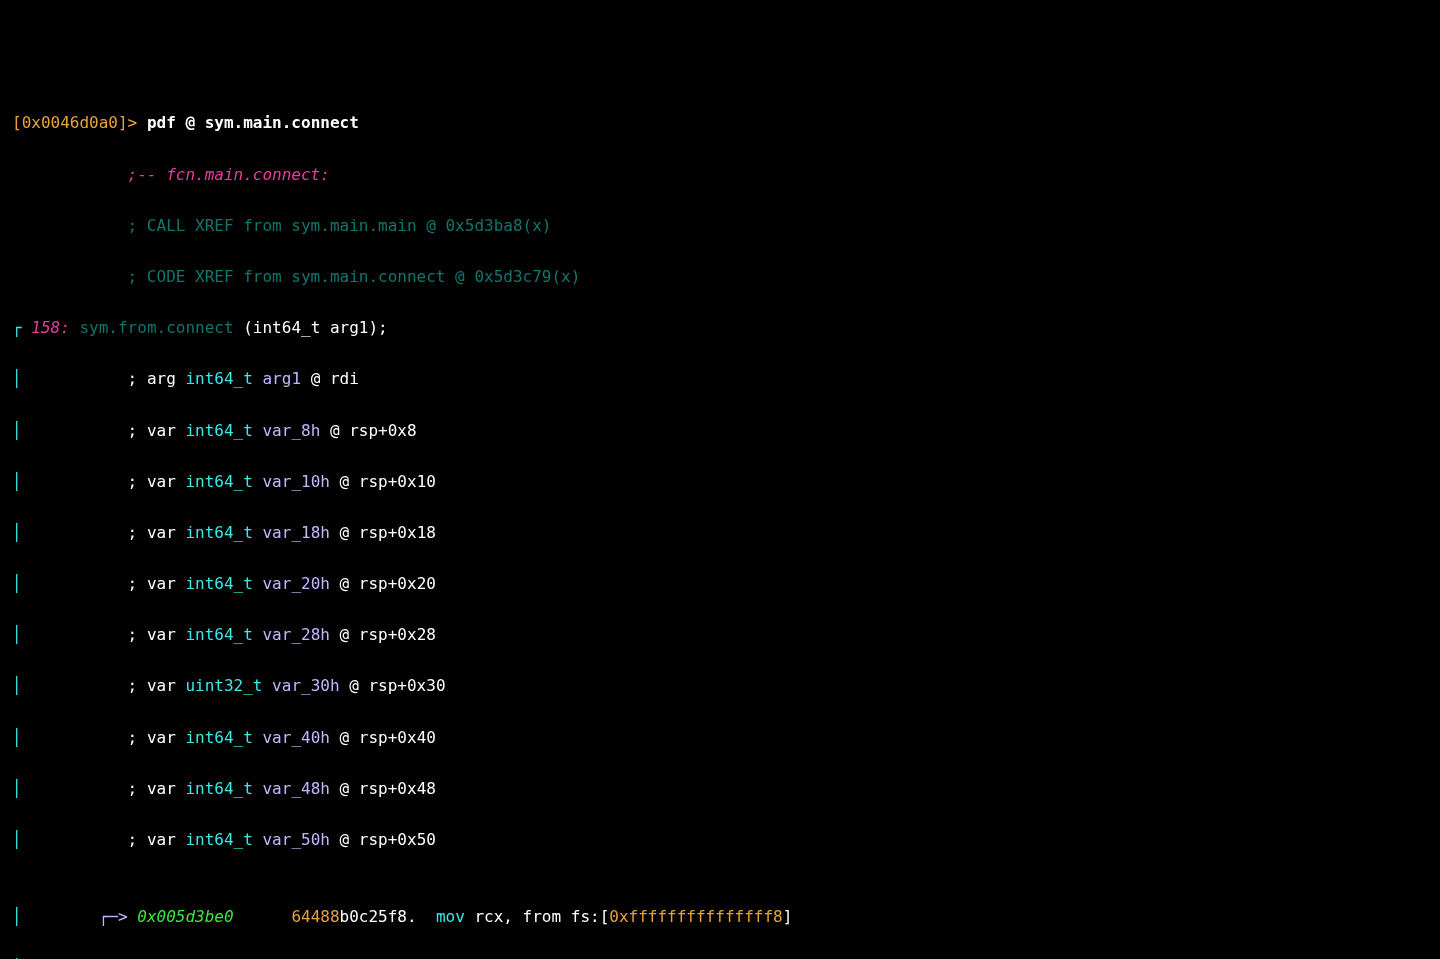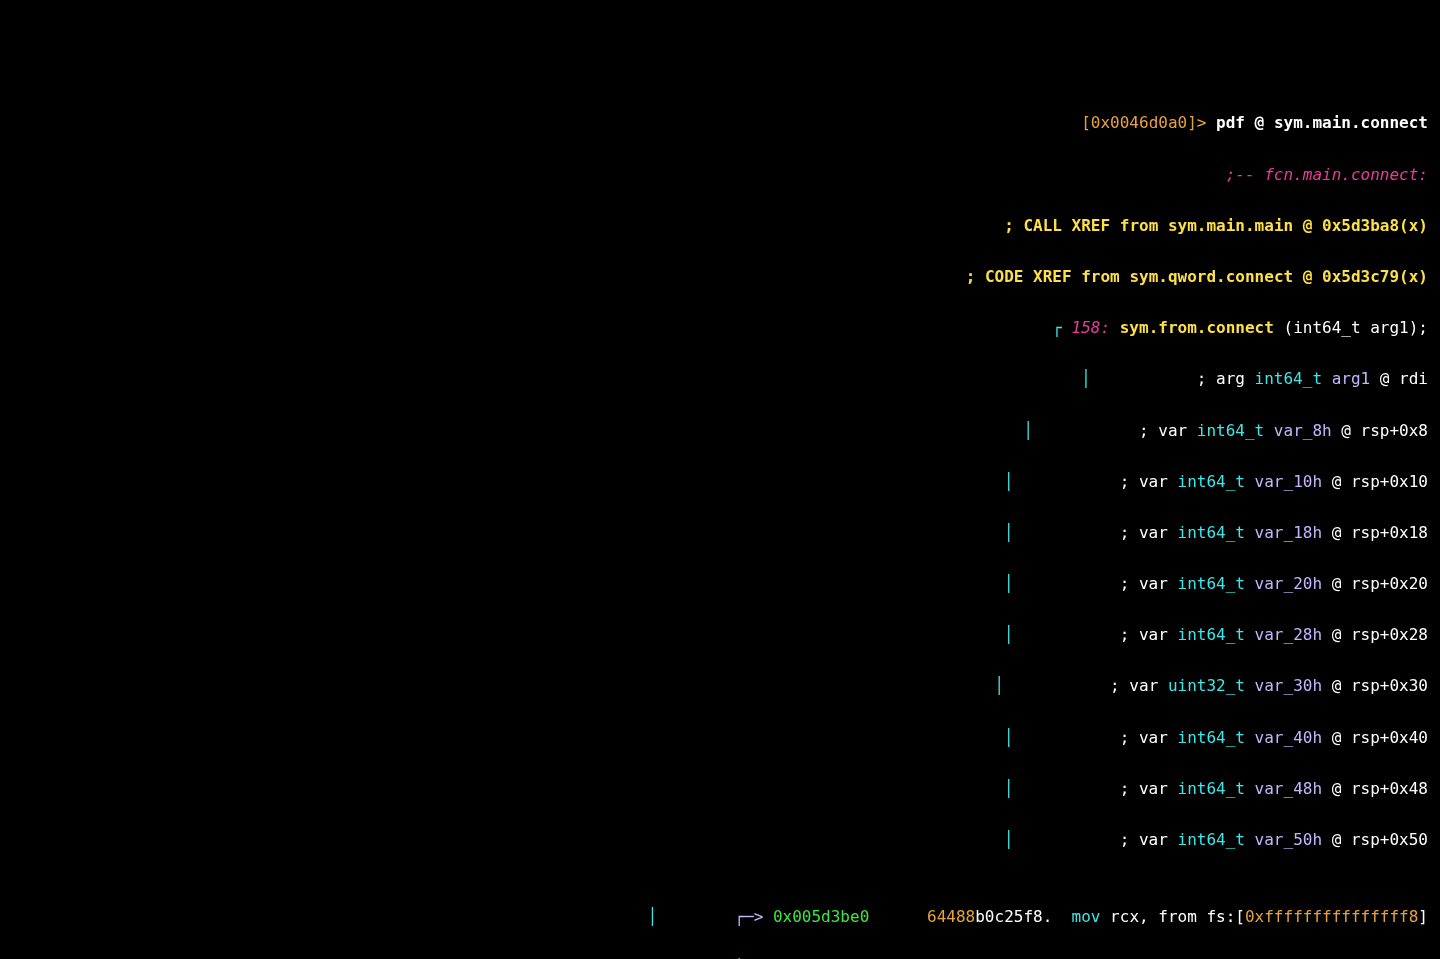--- a/index.html
+++ b/index.html
@@ -7,38 +7,38 @@
     background: #000;
     color: #fff;
     font-family: "Menlo", "Monaco", "Consolas", monospace;
     font-size: 16px;
     line-height: 1.6;
     padding: 8px 12px;
     white-space: pre;
     overflow-x: hidden;
   }
   .orange { color: #e8a23c; }
-  .green  { color: #3ce83c; }
+  .green  { color: #3ce83c; font-style: italic; }
   .cyan   { color: #3ce8e8; }
   .mag    { color: #e83c9c; font-style: italic; }
-  .red    { color: #fde047; font-weight: bold; }
+  .red    { color: #0f766e; }
   .blue   { color: #c4b5fd; }
   .white  { color: #ffffff; }
   .boldwhite { color:#fff; font-weight:bold; }
-  .line { display: block; text-align: right; }
+  .line { display: block; }
 </style>
 </head>
 <body>
 
 
 
 <div class="line"><span class="orange">[0x0046d0a0]</span><span class="orange">&gt;</span> <span class="boldwhite">pdf @ sym.main.connect</span></div>
 <div class="line">            <span class="mag">;-- fcn.main.connect:</span></div>
 <div class="line">            <span class="red">; CALL XREF from sym.main.main @ 0x5d3ba8(x)</span></div>
-<div class="line">            <span class="red">; CODE XREF from sym.qword.connect @ 0x5d3c79(x)</span></div>
+<div class="line">            <span class="red">; CODE XREF from sym.main.connect @ 0x5d3c79(x)</span></div>
 <div class="line"><span class="cyan">┌</span> <span class="mag">158:</span> <span class="red">sym.from.connect</span> <span class="white">(int64_t arg1);</span></div>
 <div class="line"><span class="cyan">│</span>           <span class="white">; arg </span><span class="cyan">int64_t</span> <span class="blue">arg1</span><span class="white"> @ </span><span class="white">rdi</span></div>
 <div class="line"><span class="cyan">│</span>           <span class="white">; var </span><span class="cyan">int64_t</span> <span class="blue">var_8h</span><span class="white"> @ </span><span class="white">rsp+0x8</span></div>
 <div class="line"><span class="cyan">│</span>           <span class="white">; var </span><span class="cyan">int64_t</span> <span class="blue">var_10h</span><span class="white"> @ </span><span class="white">rsp+0x10</span></div>
 <div class="line"><span class="cyan">│</span>           <span class="white">; var </span><span class="cyan">int64_t</span> <span class="blue">var_18h</span><span class="white"> @ </span><span class="white">rsp+0x18</span></div>
 <div class="line"><span class="cyan">│</span>           <span class="white">; var </span><span class="cyan">int64_t</span> <span class="blue">var_20h</span><span class="white"> @ </span><span class="white">rsp+0x20</span></div>
 <div class="line"><span class="cyan">│</span>           <span class="white">; var </span><span class="cyan">int64_t</span> <span class="blue">var_28h</span><span class="white"> @ </span><span class="white">rsp+0x28</span></div>
 <div class="line"><span class="cyan">│</span>           <span class="white">; var </span><span class="cyan">uint32_t</span> <span class="blue">var_30h</span><span class="white"> @ </span><span class="white">rsp+0x30</span></div>
 <div class="line"><span class="cyan">│</span>           <span class="white">; var </span><span class="cyan">int64_t</span> <span class="blue">var_40h</span><span class="white"> @ </span><span class="white">rsp+0x40</span></div>
 <div class="line"><span class="cyan">│</span>           <span class="white">; var </span><span class="cyan">int64_t</span> <span class="blue">var_48h</span><span class="white"> @ </span><span class="white">rsp+0x48</span></div>

